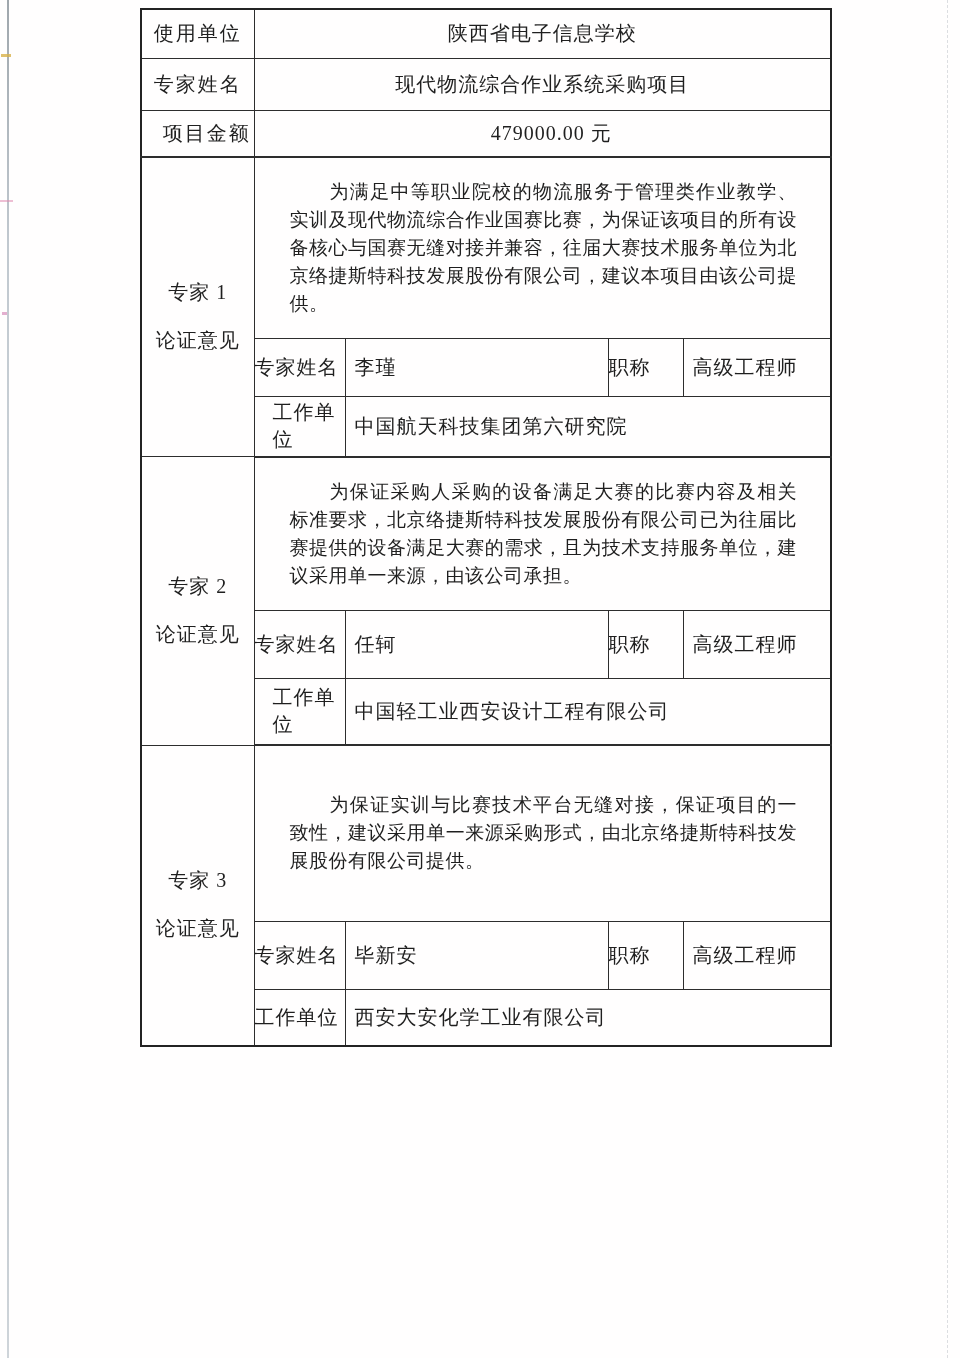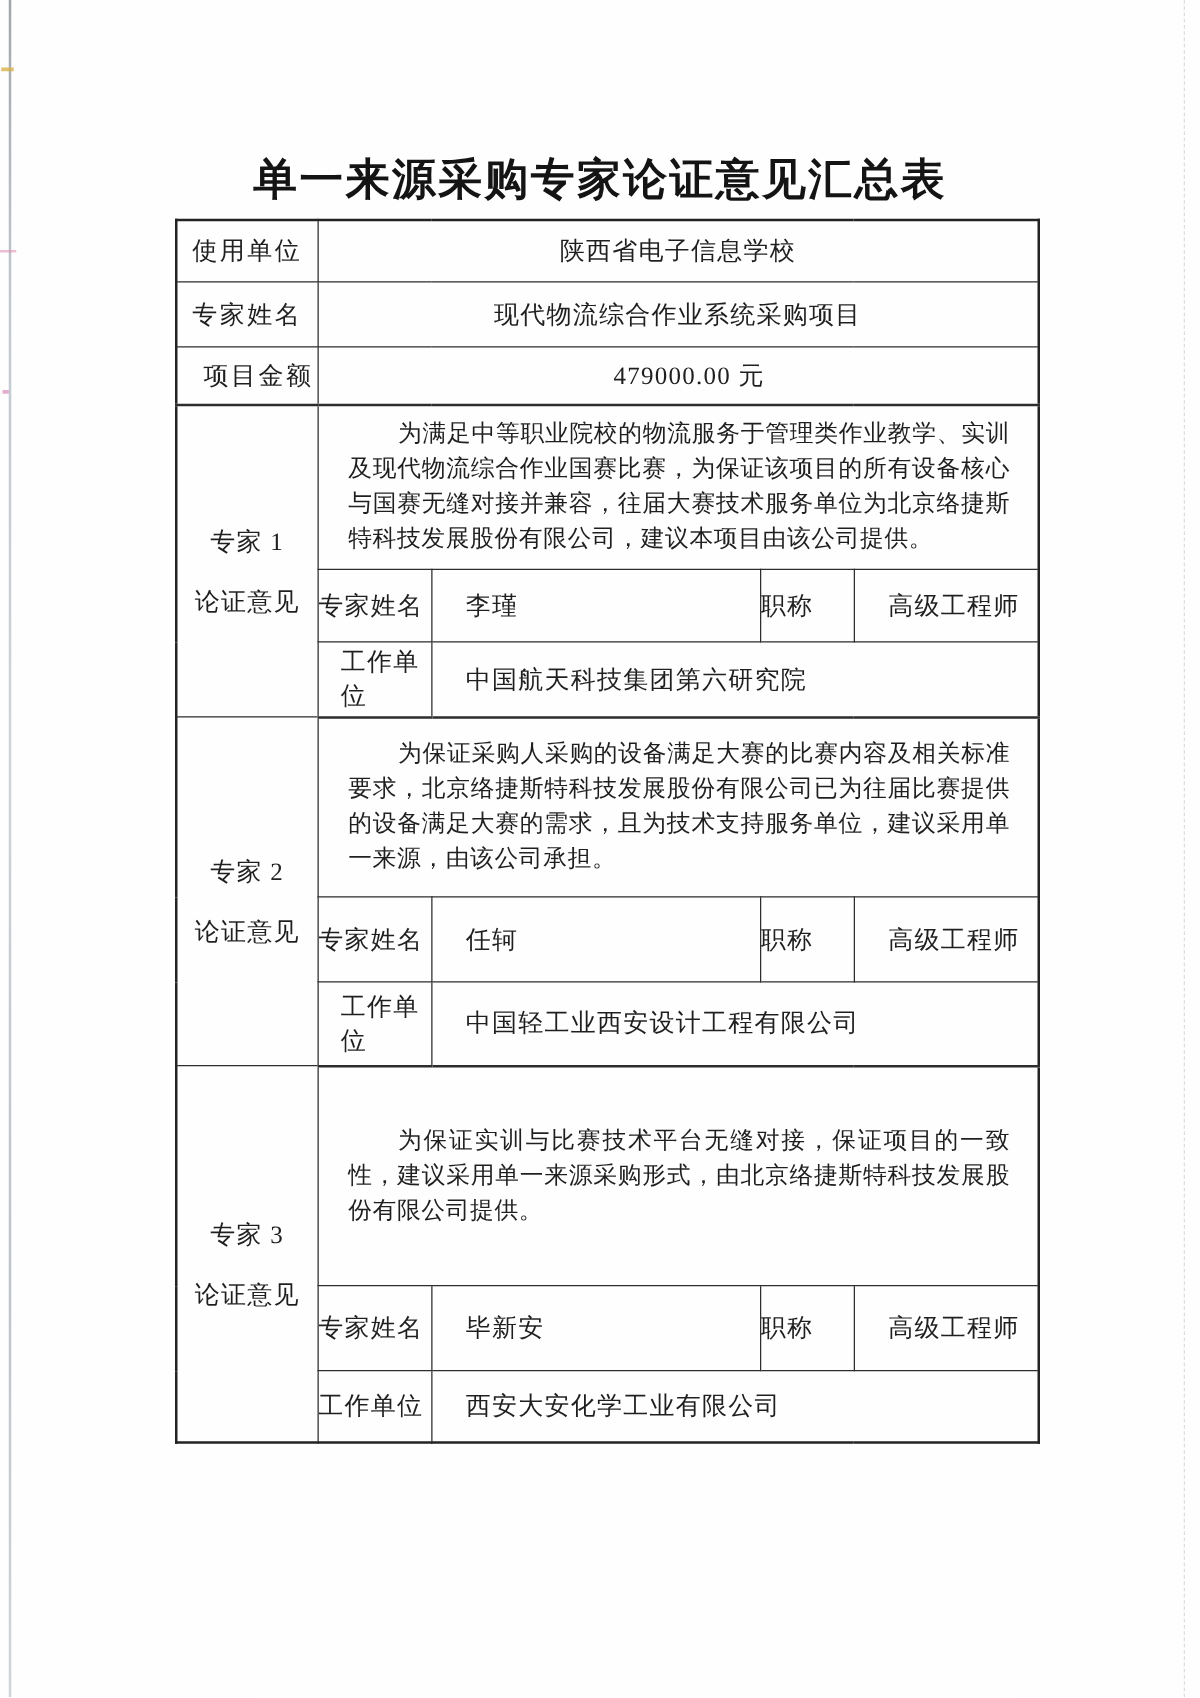--- a/index.html
+++ b/index.html
@@ -108,44 +108,43 @@
     letter-spacing: 1px;
     line-height: 30px;
   }
   td.exp-lbl span { display: block; margin-top: 18px; }
   td.sub-lbl {
     text-align: left;
     letter-spacing: 1px;
     margin-top: 18px;
   }
   td.val-center { text-align: center; letter-spacing: 1px; }
-  td.val-left   { text-align: left; padding-left: 27px; letter-spacing: 1px; }
+  td.val-left   { text-align: left; padding-left: 9px; letter-spacing: 1px; }
 
   td.opinion { vertical-align: middle; }
   td.opinion p {
-    margin: 5px;
+    margin: 16px;
     padding: 4px 17px 4px 19px;
     text-indent: 2.1em;
     font-size: 19px;
     line-height: 28px;
     text-align: justify;
     letter-spacing: 0.5px;
   }
 </style>
 </head>
 <body>
 
 <div class="page">
   <div class="scan-edge-left"></div>
   <div class="scan-tick-yellow"></div>
   <div class="scan-dash-pink"></div>
   <div class="scan-dot-magenta"></div>
   <div class="scan-edge-right"></div>
 
-  <h1 class="title">单一来源采购专家论证意见汇总表</h1>
 
   <table class="main-table">
     <colgroup>
       <col style="width:113px">
       <col style="width:91px">
       <col style="width:263px">
       <col style="width:75px">
       <col style="width:148px">
     </colgroup>
 

